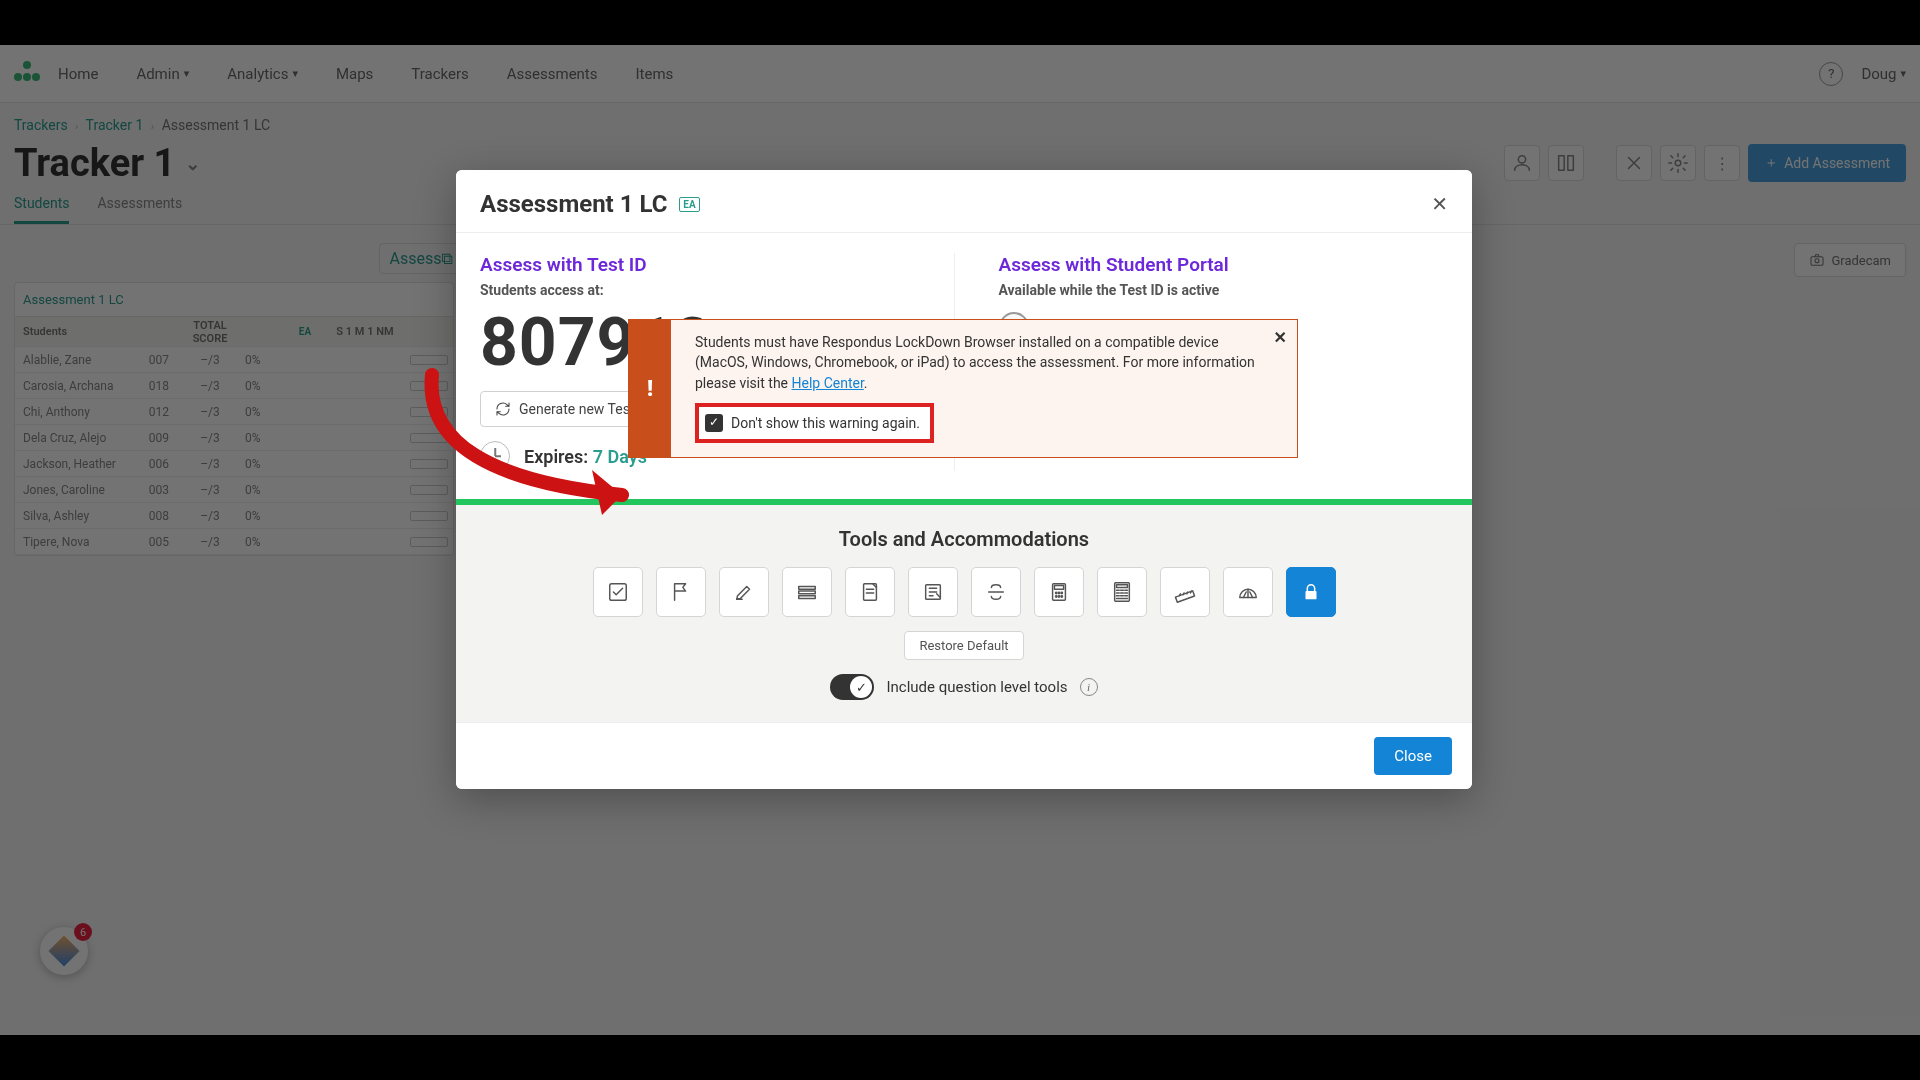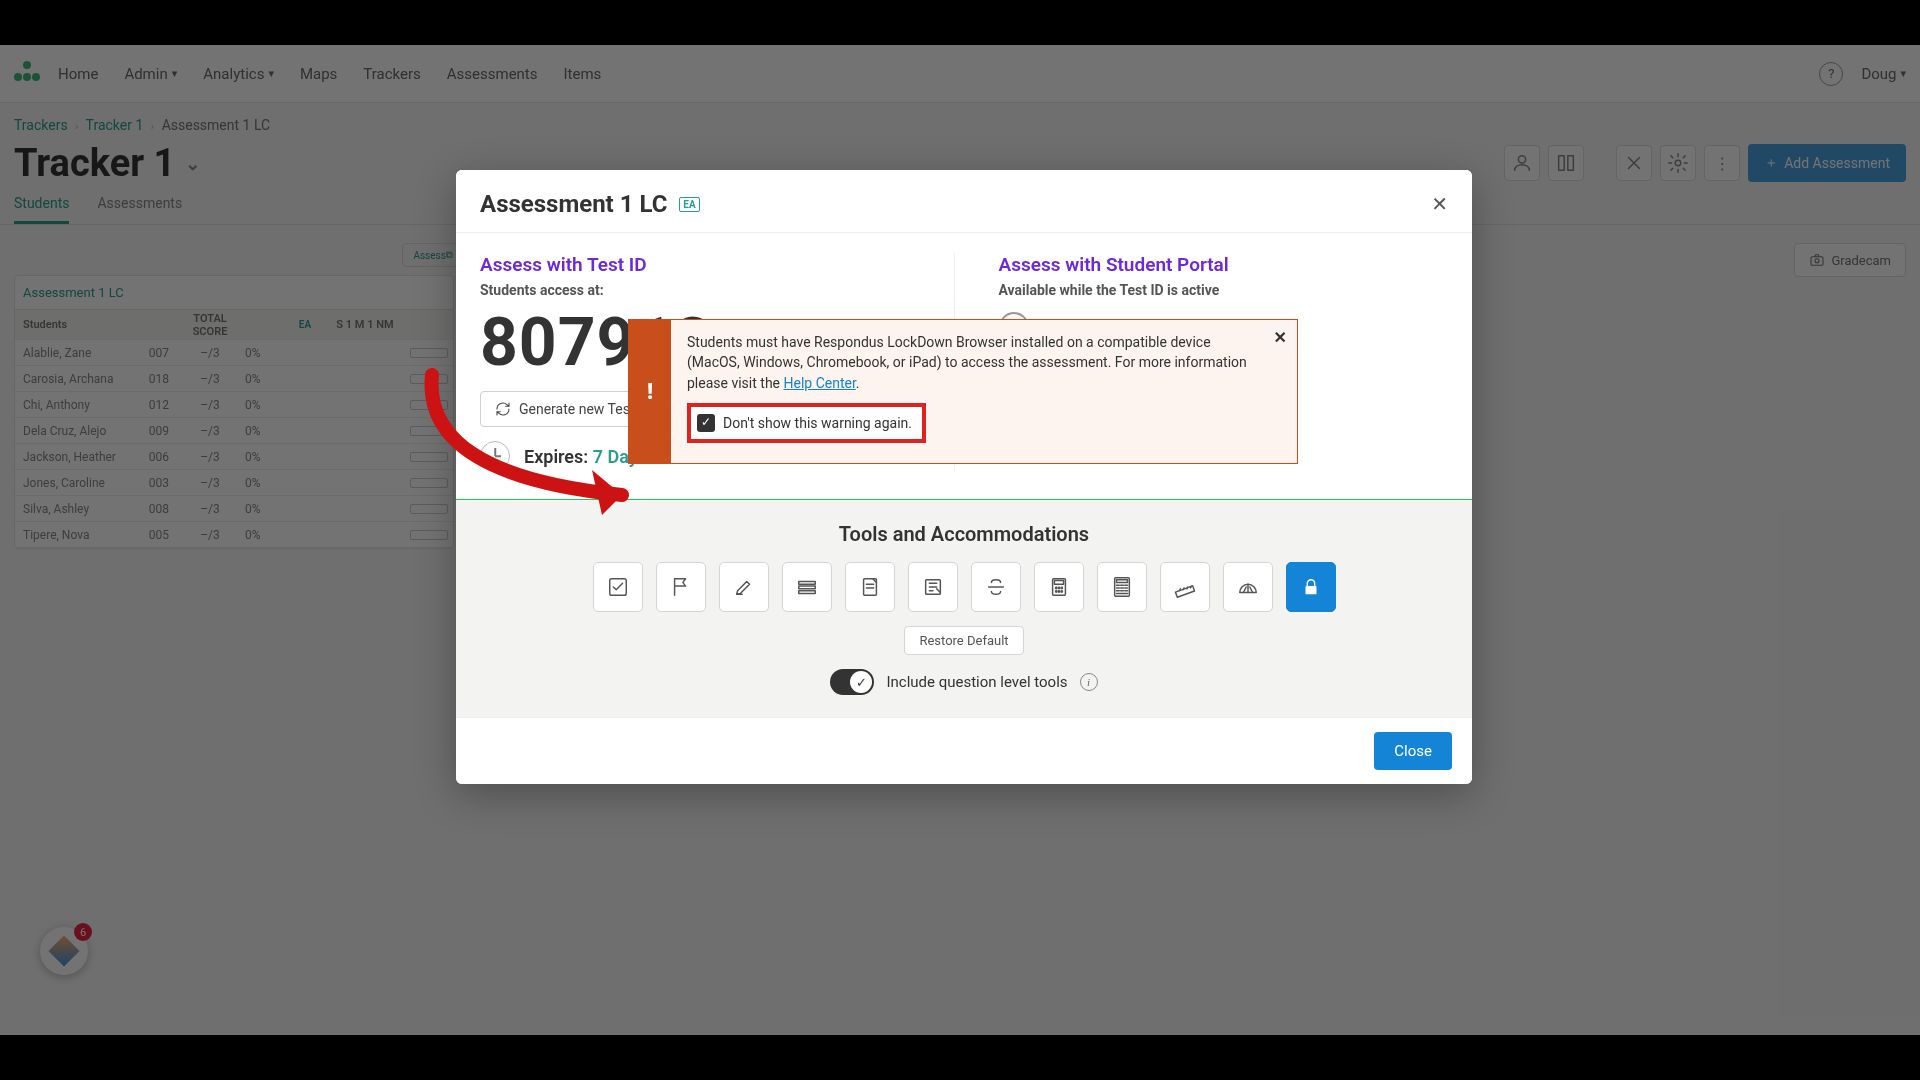--- a/index.html
+++ b/index.html
@@ -12,21 +12,21 @@
 .viewport { position: absolute; top:45px; left:0; right:0; bottom:45px; background:#f5f5f5; overflow:hidden; }
 
 
 .topnav { height: 58px; background:#fff; border-bottom:1px solid #e5e5e5; display:flex; align-items:center; padding:0 14px; color:#555; font-size:15px;}
 .logo-dots { width:26px; height:26px; margin-right:18px; position:relative; }
 .logo-dots span { position:absolute; width:8px; height:8px; background:#3cb878; border-radius:50%; }
 .logo-dots span:nth-child(1){top:0;left:9px;}
 .logo-dots span:nth-child(2){top:12px;left:0;}
 .logo-dots span:nth-child(3){top:12px;left:9px;}
 .logo-dots span:nth-child(4){top:12px;left:18px;}
-.nav-items { display:flex; gap:26px; align-items:flex-end; }
+.nav-items { display:flex; gap:38px; align-items:flex-end; }
 .nav-item { color:#6b6b6b; cursor:pointer; display:flex; align-items:center; gap:4px;}
 .chev { font-size:11px; }
 .nav-right { margin-left:auto; display:flex; align-items:center; gap:18px; color:#6b6b6b;}
 .help-circle { width:24px; height:24px; border:1.5px solid #9b9b9b; border-radius:50%; display:flex; align-items:center; justify-content:center; font-size:13px;}
 
 
 .crumbs { padding: 14px 14px 4px; font-size:14px; color:#2a9d8f; }
 .crumbs .sep { color:#bbb; margin:0 4px; font-size:11px;}
 .crumbs .cur { color:#777; }
 
@@ -43,21 +43,21 @@
 .subtabs { display:flex; gap:28px; padding:0 14px; border-bottom:1px solid #e2e2e2; font-size:14px;}
 .subtab { padding:10px 0; color:#888; cursor:pointer;}
 .subtab.active { color:#2a9d8f; border-bottom:3px solid #2a9d8f; }
 
 
 .body-row { display:flex; padding:18px 14px; gap:18px; }
 .left-table { width:450px; }
 .gradecam { margin-left:auto; }
 .gc-btn { border:1px solid #ddd; border-radius:4px; padding:8px 14px; background:#fff; color:#777; font-size:13px; display:flex; align-items:center; gap:6px;}
 
-.assess-pill { display:inline-flex; align-items:center; border:1px solid #ddd; border-radius:4px; padding:5px 10px; color:#2a9d8f; font-size:10px; margin-left:340px;}
+.assess-pill { display:inline-flex; align-items:center; border:1px solid #ddd; border-radius:4px; padding:5px 10px; color:#2a9d8f; font-size:16px; margin-left:340px;}
 
 
 .tbl { border:1px solid #e3e3e3; border-radius:4px; background:#fff; font-size:12px; color:#888; margin-top:8px; width:440px;}
 .trow { display:flex; border-bottom:1px solid #eee; align-items:center; min-height:26px;}
 .trow.head { background:#f4f4f2; font-size:11px; color:#777; font-weight:600; height:30px;}
 .trow.title { border-bottom:1px solid #e3e3e3; color:#2a9d8f; font-size:13px; padding:6px 8px; height:34px;}
 .tc-name { flex:1; padding:4px 8px; }
 .tc-id { width:40px; text-align:right; padding-right:6px;}
 .tc-score { width:70px; text-align:center; }
 .tc-pct { width:40px; }
@@ -92,38 +92,38 @@
 .expires-row { display:flex; align-items:center; gap:14px; font-size:18px; color:#333; font-weight:600;}
 .exp-days { color:#2a9d8f;}
 .clock-o { width:30px; height:30px; border:1.5px solid #bbb; border-radius:50%; position:relative;}
 .clock-o::before { content:""; position:absolute; left:50%; top:50%; width:1.5px; height:8px; background:#777; transform-origin:bottom; transform:translate(-50%,-100%);}
 .clock-o::after { content:""; position:absolute; left:50%; top:50%; width:6px; height:1.5px; background:#777; transform:translate(0,-50%);}
 
 .portal-toggle { display:flex; align-items:center; gap:12px; margin-top:14px; color:#555; font-size:14px;}
 .tog-off { width:30px; height:30px; border:2px solid #999; border-radius:50%; display:flex; align-items:center; justify-content:center; color:#777; background:#f8f8f8;}
 
 
-.tools-section { background:#f3f3f1; padding:22px 24px; border-top:1px solid #22c55e;}
+.tools-section { background:#f3f3f1; padding:22px 24px; border-top:6px solid #22c55e;}
 .tools-title { text-align:center; font-size:20px; font-weight:600; color:#333; margin-bottom:16px;}
 .tool-grid { display:flex; justify-content:center; gap:13px; margin-bottom:14px;}
 .tool-sq { width:50px; height:50px; border:1px solid #d5d5d3; border-radius:5px; background:#fff; display:flex; align-items:center; justify-content:center; color:#555; cursor:pointer;}
 .tool-sq.on { background:#1384d6; color:#fff; border-color:#1384d6;}
 .restore-btn { display:block; margin:0 auto 14px; border:1px solid #d5d5d3; background:#fff; color:#555; font-size:13px; padding:6px 14px; border-radius:4px; cursor:pointer;text-align:right;}
 .q-row { display:flex; justify-content:center; align-items:center; gap:12px; font-size:15px; color:#333;}
 .switch-on { width:44px; height:26px; border-radius:13px; background:#333; position:relative;}
 .switch-on .knob { position:absolute; right:2px; top:2px; width:22px; height:22px; background:#fff; border-radius:50%; display:flex; align-items:center; justify-content:center; font-size:13px; color:#333;}
 .info-i { width:18px; height:18px; border:1.5px solid #888; border-radius:50%; display:flex; align-items:center; justify-content:center; font-size:11px; color:#666; font-style:italic; font-family:serif;}
 
 .modal-foot { background:#fff; border-top:1px solid #eee; padding:14px 20px; display:flex; justify-content:flex-end; border-radius:0 0 6px 6px;}
 .close-btn { background:#1384d6; color:#fff; border:none; border-radius:4px; padding:10px 20px; font-size:15px; cursor:pointer;}
 
 
 .warn-wrap { position:absolute; left:172px; top:86px; width:670px; display:flex; border:1px solid #c84f1b; background:#fdf4ef; z-index:30; }
 .warn-bar { width:42px; background:#c84f1b; color:#fff; display:flex; align-items:center; justify-content:center; font-size:22px; font-weight:900;}
-.warn-body { flex:1; padding:12px 36px 20px 16px; font-size:14px; color:#333; line-height:1.45;}
+.warn-body { flex:1; padding:12px 36px 14px 16px; font-size:14px; color:#333; line-height:1.45;margin-left:8px;}
 .warn-body a { color:#1384d6; text-decoration:underline;}
 .warn-close { position:absolute; right:10px; top:8px; font-size:16px; color:#333; cursor:pointer; background:none; border:none; font-weight:700;}
 .warn-check-wrap { display:inline-flex; align-items:center; gap:8px; margin-top:10px; padding:6px 10px 6px 6px; border:4px solid #d22; background:#fff;}
 .warn-check { width:18px; height:18px; background:#333; border-radius:3px; display:flex; align-items:center; justify-content:center; color:#fff; font-size:12px;}
 
 
 .red-arrow { position:absolute; left:392px; top:320px; z-index:40; pointer-events:none;}
 
 svg.ico { width:22px; height:22px; stroke:currentColor; fill:none; stroke-width:1.6; stroke-linecap:round; stroke-linejoin:round;}
 svg.ico16 { width:16px; height:16px; }

